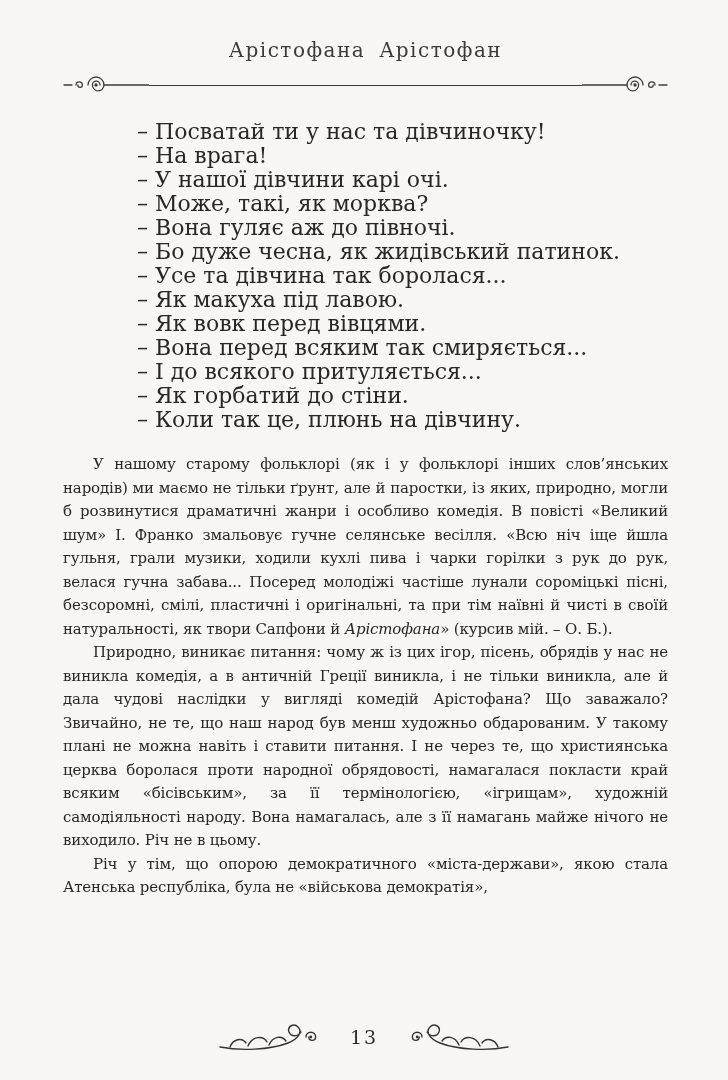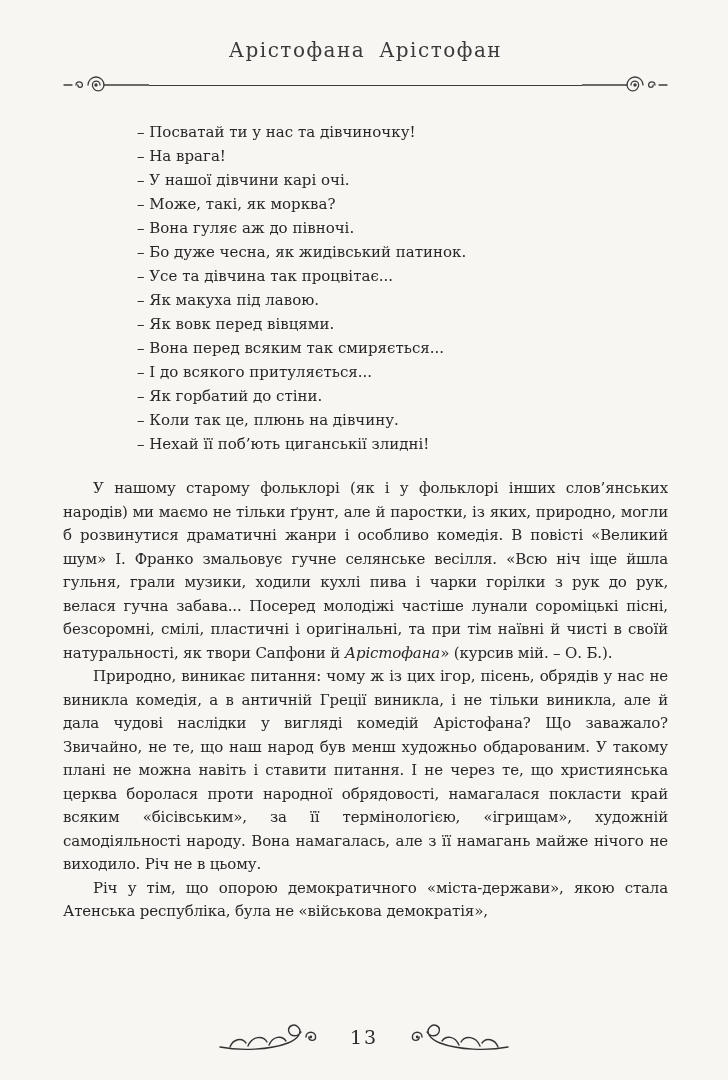--- a/index.html
+++ b/index.html
@@ -35,21 +35,21 @@
   }
   .head-rule .rule-line{
     flex:1;
     border-top:1.4px solid #3c3c3c;
   }
   .head-rule svg{display:block;}
   .mirror{transform:scaleX(-1);}
   
   .dialogue{
     margin:21px 0 0 74px;
-    font-size:15px;
+    font-size:22px;
     line-height:24px;
   }
   .dialogue-line{white-space:nowrap;}
   
   .body-text{
     margin-top:21px;
     font-size:15px;
     line-height:23.5px;
     text-align:justify;
     letter-spacing:-0.15px;
@@ -110,28 +110,27 @@
     </span>
   </div>
 
   <div class="dialogue">
     <div class="dialogue-line">– Посватай ти у нас та дівчиночку!</div>
     <div class="dialogue-line">– На врага!</div>
     <div class="dialogue-line">– У нашої дівчини карі очі.</div>
     <div class="dialogue-line">– Може, такі, як морква?</div>
     <div class="dialogue-line">– Вона гуляє аж до півночі.</div>
     <div class="dialogue-line">– Бо дуже чесна, як жидівський патинок.</div>
-    <div class="dialogue-line">– Усе та дівчина так процвітає...</div>
+    <div class="dialogue-line">– Усе та дівчина так боролася...</div>
     <div class="dialogue-line">– Як макуха під лавою.</div>
     <div class="dialogue-line">– Як вовк перед вівцями.</div>
     <div class="dialogue-line">– Вона перед всяким так смиряється...</div>
     <div class="dialogue-line">– І до всякого притуляється...</div>
     <div class="dialogue-line">– Як горбатий до стіни.</div>
     <div class="dialogue-line">– Коли так це, плюнь на дівчину.</div>
-    <div class="dialogue-line">– Нехай її поб’ють циганськії злидні!</div>
   </div>
 
   <div class="body-text">
     <p><span>У нашому старому фольклорі (як і у фольклорі інших слов’янських народів) ми маємо не тільки ґрунт, але й паростки, із яких, природно, могли б розвинутися драматичні жанри і особливо комедія. В повісті «Великий шум» І. Франко змальовує гучне селянське весілля. «Всю ніч іще йшла гульня, грали музики, ходили кухлі пива і чарки горілки з рук до рук, велася гучна забава... Посеред молодіжі частіше лунали сороміцькі пісні, безсоромні, смілі, пластичні і оригінальні, та при тім наївні й чисті в своїй натуральності, як твори Сапфони й </span><i>Арістофана</i><span>» (курсив мій. – О. Б.).</span></p>
     <p>Природно, виникає питання: чому ж із цих ігор, пісень, обрядів у нас не виникла комедія, а в античній Греції виникла, і не тільки виникла, але й дала чудові наслідки у вигляді комедій Арістофана? Що заважало? Звичайно, не те, що наш народ був менш художньо обдарованим. У такому плані не можна навіть і ставити питання. І не через те, що християнська церква боролася проти народної обрядовості, намагалася покласти край всяким «бісівським», за її термінологією, «ігрищам», художній самодіяльності народу. Вона намагалась, але з її намагань майже нічого не виходило. Річ не в цьому.</p>
     <p>Річ у тім, що опорою демократичного «міста-держави», якою стала Атенська республіка, була не «військова демократія»,</p>
   </div>
 
   <div class="footer">
     <span>

